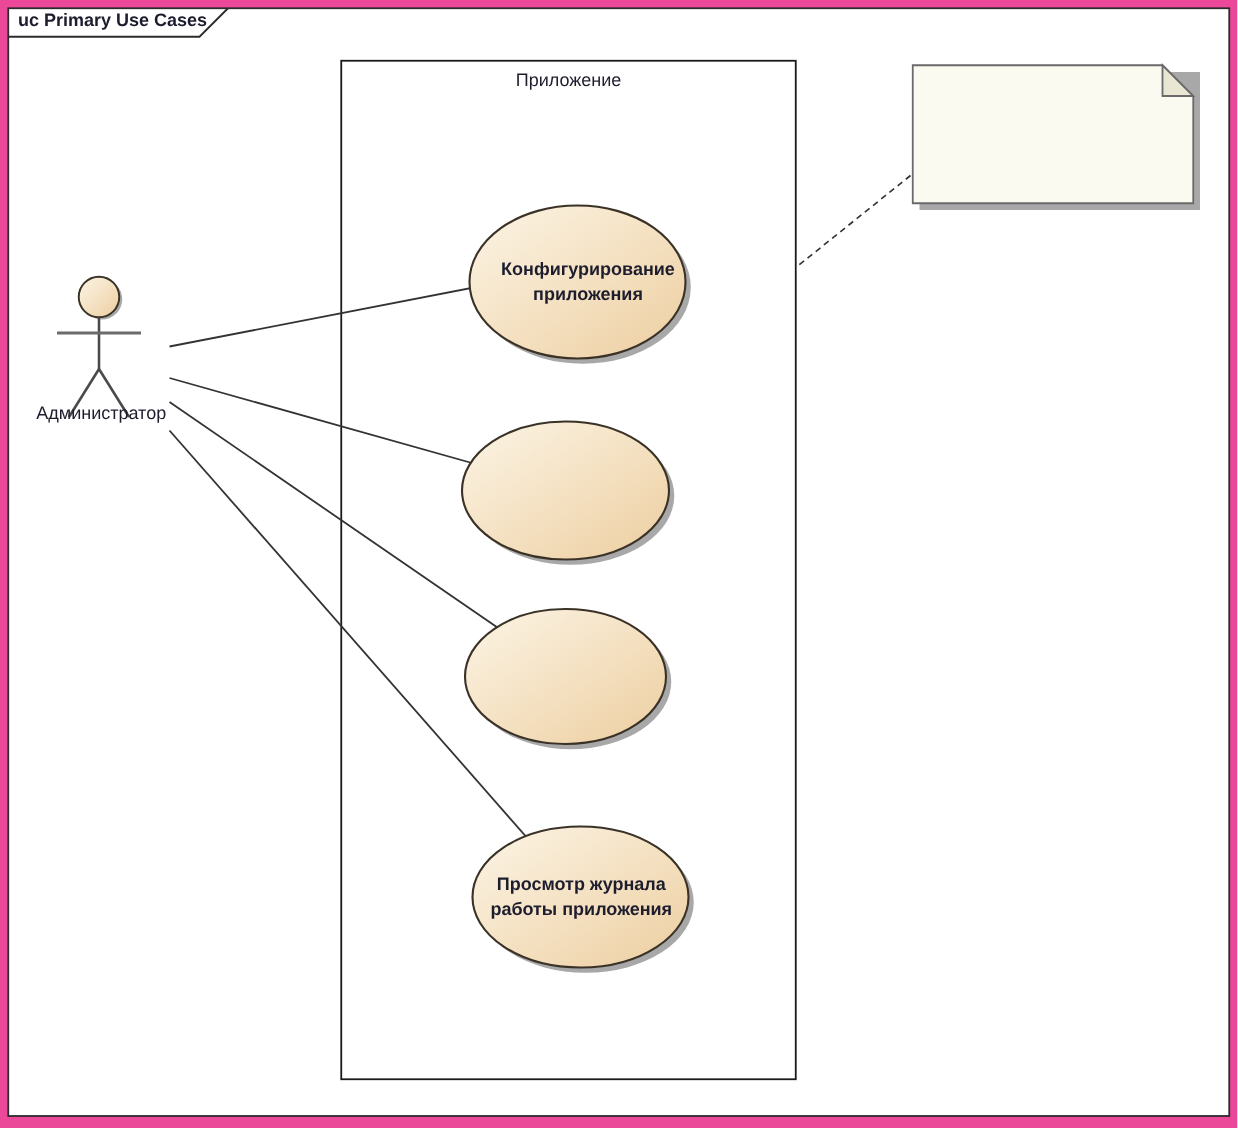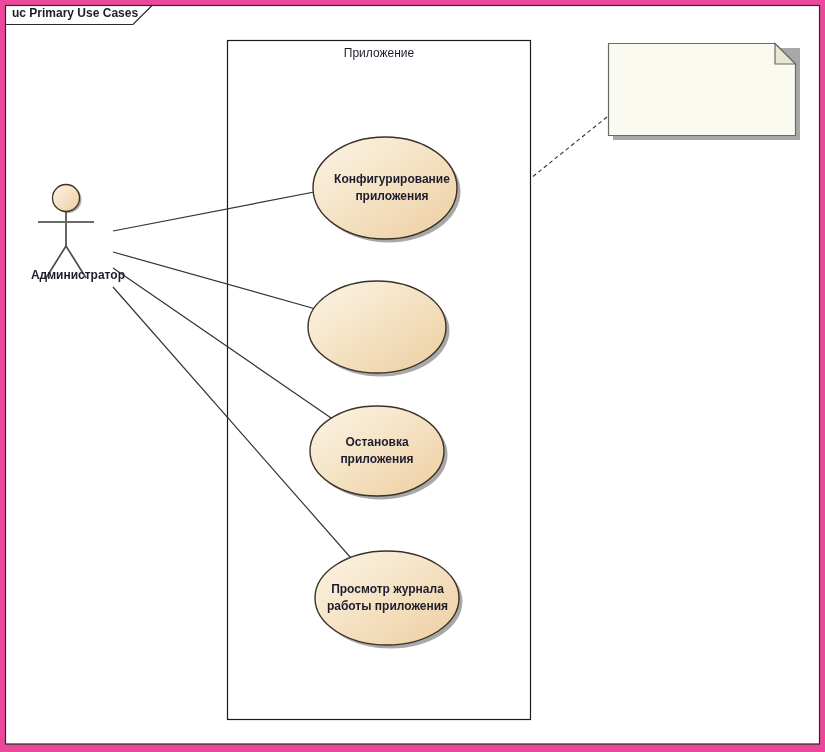--- a/index.html
+++ b/index.html
@@ -56,23 +56,23 @@
     width: 304px;
     text-align: center;
     font-size: 12px;
     color: var(--c-text, #1d1d2e);
   }
   .actor-label {
     position: absolute;
     left: 10px;
     top: 268px;
     width: 115px;
-    text-align: right;
+    text-align: center;
     font-size: 12px;
-    font-weight: bold;
+    font-weight: normal;
     color: var(--c-text, #1d1d2e);
   }
 </style>
 </head>
 <body>
 
 <div class="canvas">
 
   <svg width="825" height="752" viewBox="0 0 825 752" xmlns="http://www.w3.org/2000/svg">
     <defs>
@@ -132,17 +132,16 @@
 
   <div class="tab-label">uc Primary Use Cases</div>
 
   <div class="boundary-label">Приложение</div>
 
   <div class="actor-label">Администратор</div>
 
   <div class="uc-label" style="left:327px; top:153px; width:130px; height:70px;">Конфигурирование приложения</div>
 
 
-  <div class="uc-label" style="left:322px; top:416px; width:110px; height:70px;">Остановка приложения</div>
 
   <div class="uc-label" style="left:310px; top:563px; width:155px; height:70px;">Просмотр журнала работы приложения</div>
 
 </div>
 
 </body></html>

